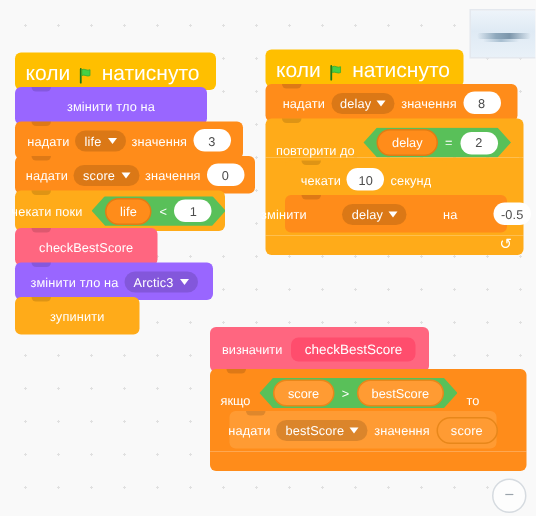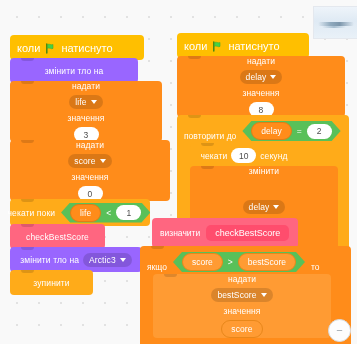--- a/index.html
+++ b/index.html
@@ -65,36 +65,36 @@
     position: absolute;
     bottom: -3px;
     left: 11px;
     width: 13px;
     height: 3px;
     border-radius: 0 0 3px 3px;
     background: inherit;
   }
   .blk.nobump::after { display: none; }
   .c-looks   { background: #9966ff; }
-  .c-var     { background: #ff8c1a; flex-direction: column; }
+  .c-var     { background: #ff8c1a; }
   .c-control { background: #ffab19; }
   .c-custom  { background: #ff6680; }
 
   
   .hat {
     position: relative;
     background: #ffbf00;
     border-radius: 4px;
     padding: 0 7px;
     height: 25px;
     display: flex;
     align-items: center;
     gap: 5px;
     color: #fff;
-    font-size: 11px;
+    font-size: 14px;
     white-space: nowrap;
   }
   .hat .cap {
     position: absolute;
     left: 0;
     top: -13px;
     width: 100%;
     height: 22px;
     background: #ffbf00;
     border-radius: 40px 40px 0 0;
@@ -117,21 +117,20 @@
     background: #ff6680;
     border-radius: 4px;
     padding: 0 8px;
     height: 30px;
     display: flex;
     align-items: center;
     gap: 6px;
     color: #fff;
     font-size: 8.5px;
     white-space: nowrap;
-    margin-left: 12px;
   }
   .defhat .cap {
     position: absolute;
     left: 0;
     top: -14px;
     width: 100%;
     height: 24px;
     background: #ff6680;
     border-radius: 40px 40px 0 0;
     z-index: -1;

